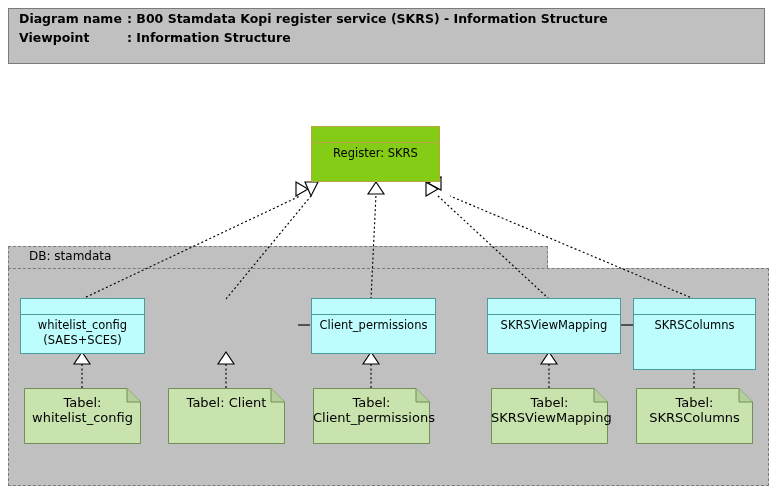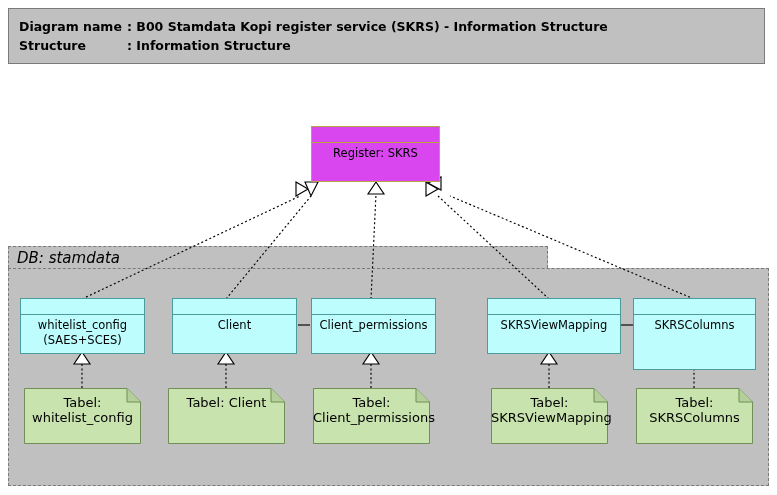--- a/index.html
+++ b/index.html
@@ -25,21 +25,21 @@
   
   #title-block {
     position: absolute;
     left: 8px;
     top: 8px;
     width: 757px;
     height: 56px;
     background: #c0c0c0;
     border: 1px solid #7a7a7a;
     box-sizing: border-box;
-    padding: 8px 0 0 10px;
+    padding: 0 0 0 10px;
   }
   .title-line {
     font-size: 12.5px;
     font-weight: bold;
     color: #000000;
     line-height: 19px;
     white-space: pre;
   }
   .title-label { display: inline-block; width: 108px; }
 
@@ -56,26 +56,25 @@
     left: 0; top: 0;
     width: 540px;
     height: 22px;
     background: #c0c0c0;
     border: 1px dashed #7a7a7a;
     border-bottom: none;
     box-sizing: border-box;
   }
   #group-db-label {
     position: absolute;
-    left: 9px;
+    left: 21px;
     top: 3px;
-    font-size: 15px;
+    font-size: 12px;
     color: #000000;
     white-space: nowrap;
-    font-style: italic;
   }
   #group-db-body {
     position: absolute;
     left: 0;
     top: 22px;
     width: 761px;
     height: 218px;
     background: #c0c0c0;
     border: 1px dashed #7a7a7a;
     box-sizing: border-box;
@@ -92,21 +91,21 @@
 
   
   .node {
     position: absolute;
     box-sizing: border-box;
     border: 1px solid #4d9c9c;
     background: #bdfdfd;
   }
   .node.yellow {
     border: 1px solid #b5a642;
-    background: #d946ef;
+    background: #84cc16;
   }
   .node-divider {
     position: absolute;
     left: 0;
     top: 15px;
     width: 100%;
     height: 0;
     border-top: 1px solid #4d9c9c;
   }
   .node.yellow .node-divider { border-top-color: #b5a642; }
@@ -146,21 +145,21 @@
     white-space: pre-line;
   }
 </style>
 </head>
 <body>
 
 <div id="canvas">
 
   <div id="title-block">
     <div class="title-line"><span class="title-label">Diagram name</span><span>: B00 Stamdata Kopi register service (SKRS) - Information Structure</span></div>
-    <div class="title-line"><span class="title-label">Structure</span><span>: Information Structure</span></div>
+    <div class="title-line"><span class="title-label">Viewpoint</span><span>: Information Structure</span></div>
   </div>
 
   <div id="group-db">
     <div id="group-db-body"></div>
     <div id="group-db-tab"></div>
     <div id="group-db-label">DB: stamdata</div>
   </div>
 
   <svg id="connectors" viewBox="0 0 777 495" width="777" height="495">
 
@@ -206,24 +205,20 @@
     <div class="node-divider"></div>
     <div class="node-label">Register: SKRS</div>
   </div>
 
   <div class="node" style="left:20px; top:298px; width:125px; height:56px;">
     <div class="node-divider"></div>
     <div class="node-label">whitelist_config
 (SAES+SCES)</div>
   </div>
 
-  <div class="node" style="left:172px; top:298px; width:125px; height:56px;">
-    <div class="node-divider"></div>
-    <div class="node-label">Client</div>
-  </div>
 
   <div class="node" style="left:311px; top:298px; width:125px; height:56px;">
     <div class="node-divider"></div>
     <div class="node-label">Client_permissions</div>
   </div>
 
   <div class="node" style="left:487px; top:298px; width:134px; height:56px;">
     <div class="node-divider"></div>
     <div class="node-label">SKRSViewMapping</div>
   </div>

